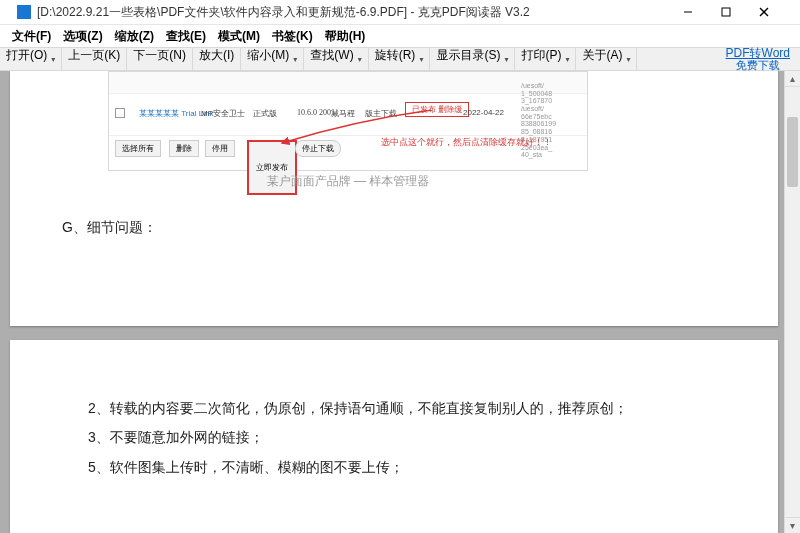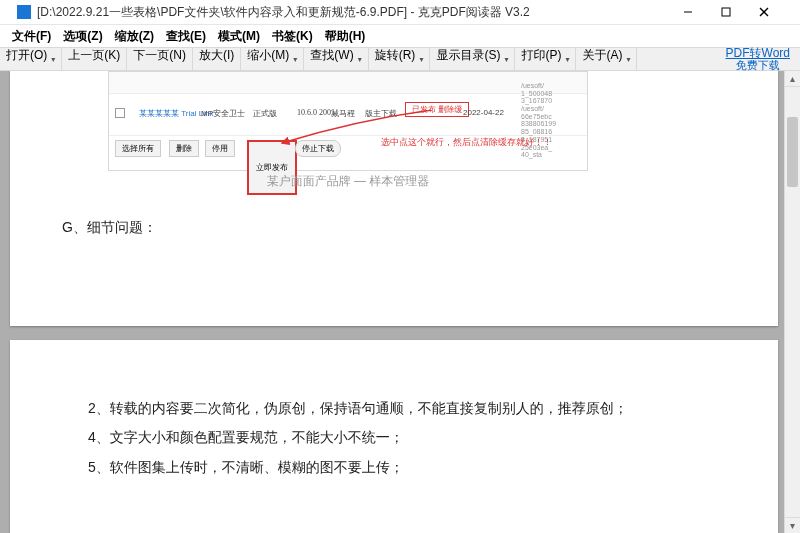--- a/index.html
+++ b/index.html
@@ -179,21 +179,21 @@
         <path d="M155,0 Q80,10 5,33" stroke="#d33" stroke-width="1.5" fill="none" marker-end="url(#ah)"></path>
       </svg>
     </div>
     <div style="position:absolute; left:98px; top:102px; width:480px; text-align:center; font-size:12px; color:#999;">某户面面产品牌 — 样本管理器</div>
     <div class="section-title">G、细节问题：</div>
   </div>
 
   <div class="page page2">
     <div class="body-list">
       <div>2、转载的内容要二次简化，伪原创，保持语句通顺，不能直接复制别人的，推荐原创；</div>
-      <div>4、文字大小和颜色配置要规范，不能大小不统一；</div>
+      <div>3、不要随意加外网的链接；</div>
       <div>5、软件图集上传时，不清晰、模糊的图不要上传；</div>
     </div>
   </div>
 
 </div>
 
 <div class="scrollbar">
   <div class="sb-btn sb-up">▴</div>
   <div class="sb-thumb"></div>
   <div class="sb-btn sb-dn">▾</div>

